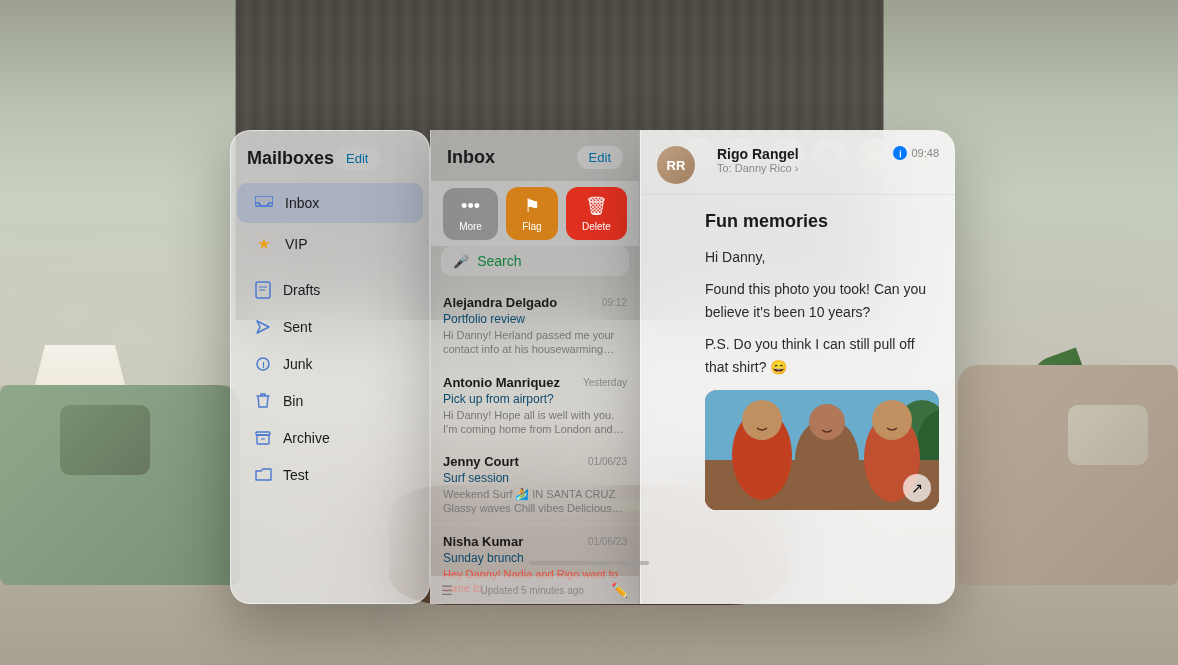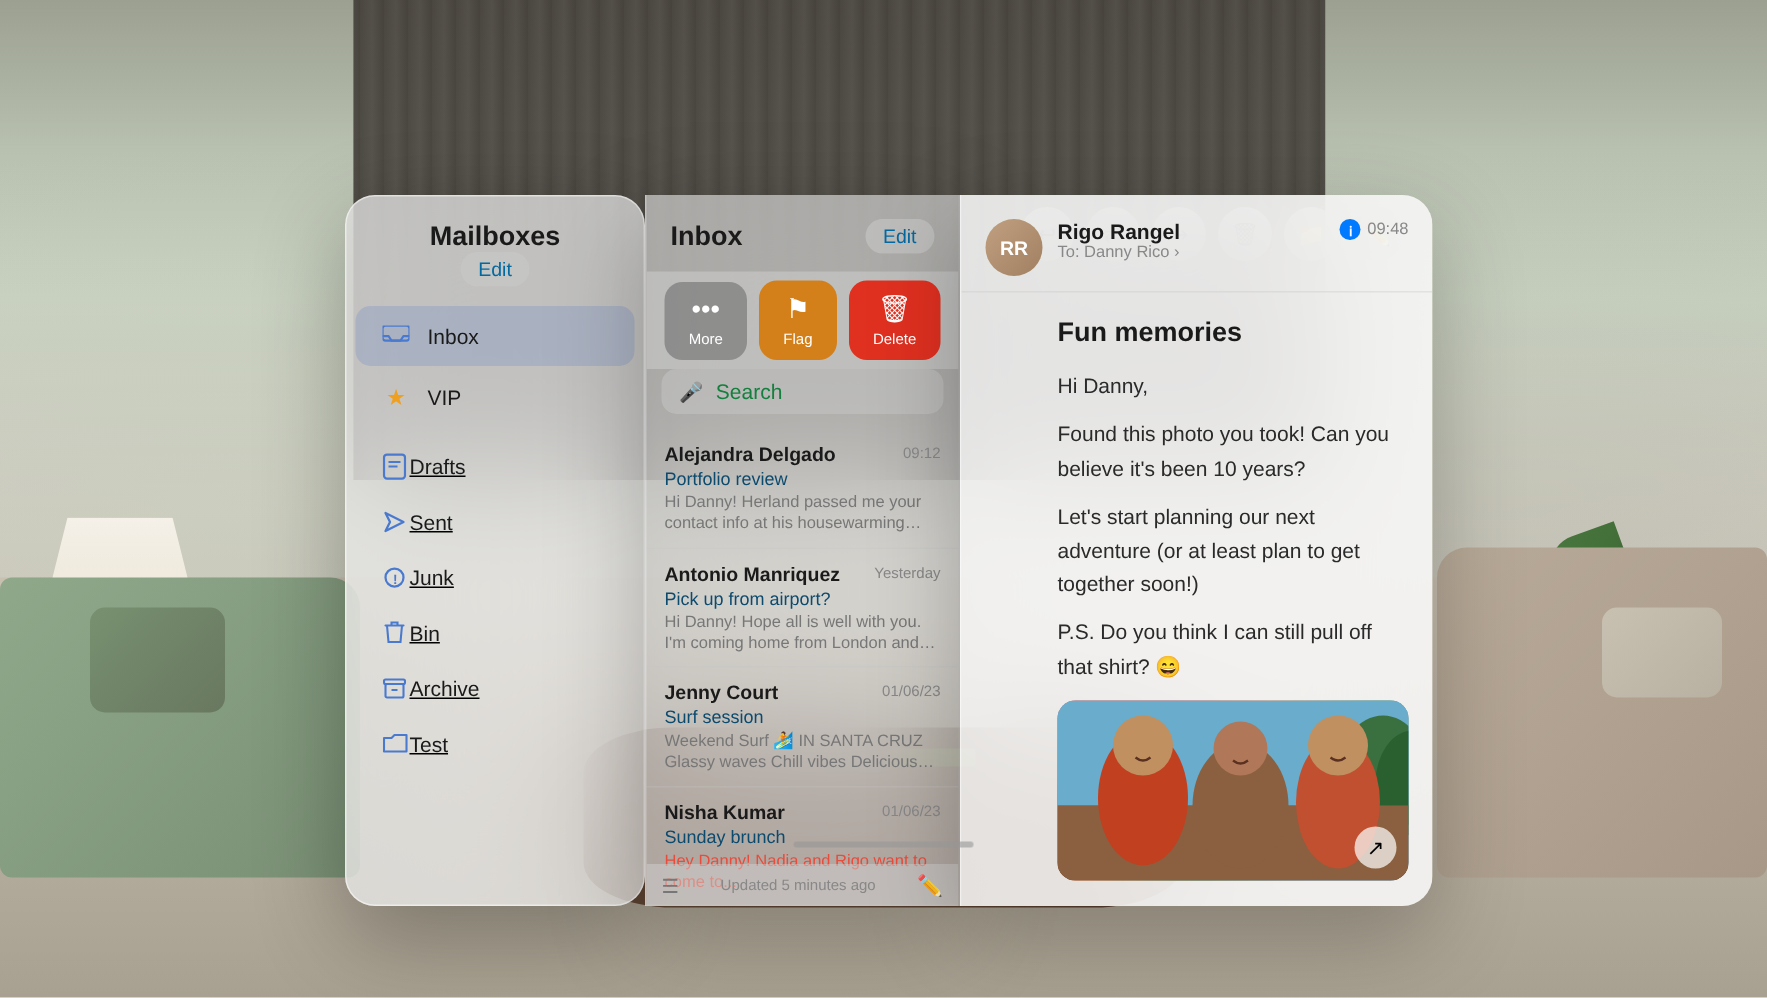--- a/index.html
+++ b/index.html
@@ -100,21 +100,20 @@
       padding: 0;
       overflow: hidden;
       border: 1px solid rgba(255,255,255,0.5);
       box-shadow: 0 20px 60px rgba(0,0,0,0.3);
     }
 
     .panel-header {
       display: flex;
       align-items: center;
       padding: 16px 16px 12px;
-      flex-direction: column;
     }
 
     .panel-title {
       font-size: 18px;
       font-weight: 700;
       color: #1a1a1a;
     }
 
     .edit-btn {
       background: rgba(200,200,200,0.6);
@@ -190,25 +189,25 @@
     }
 
     .chevron-icon {
       color: #888;
       font-size: 11px;
     }
 
     .section-item {
       display: flex;
       align-items: center;
+      gap: 10px;
       padding: 8px 16px;
       cursor: pointer;
       border-radius: 10px;
       margin: 1px 6px;
-      text-decoration: underline;
     }
 
     .section-icon {
       width: 20px;
       height: 20px;
       display: flex;
       align-items: center;
       justify-content: center;
       font-size: 14px;
     }
@@ -401,20 +400,21 @@
       justify-content: center;
       font-size: 16px;
       font-weight: 700;
       color: white;
       flex-shrink: 0;
       overflow: hidden;
     }
 
     .sender-info {
       flex: 1;
+      margin-left: 12px;
     }
 
     .sender-name {
       font-size: 14px;
       font-weight: 700;
       color: #1a1a1a;
     }
 
     .sender-to {
       font-size: 11px;
@@ -828,21 +828,20 @@
         <span class="info-icon">ℹ</span>
         <span>09:48</span>
       </div>
     </div>
 
     <div class="email-body">
       <div class="email-subject-line">Fun memories</div>
 
       <p class="email-body-text">Hi Danny,</p>
       <p class="email-body-text">Found this photo you took! Can you believe it's been 10 years?</p>
-      <p class="email-body-text">Let's start planning our next adventure (or at least plan to get together soon!)</p>
       <p class="email-body-text">P.S. Do you think I can still pull off that shirt? 😄</p>
 
       <div class="email-photo">
         <div class="photo-bg"></div>
 
         <svg style="position:absolute;inset:0;width:100%;height:100%;" viewBox="0 0 280 120" preserveAspectRatio="xMidYMid slice">
 
           <rect width="280" height="70" fill="#6aaccc"></rect>
 
           <ellipse cx="240" cy="50" rx="30" ry="40" fill="#3a7040"></ellipse>

